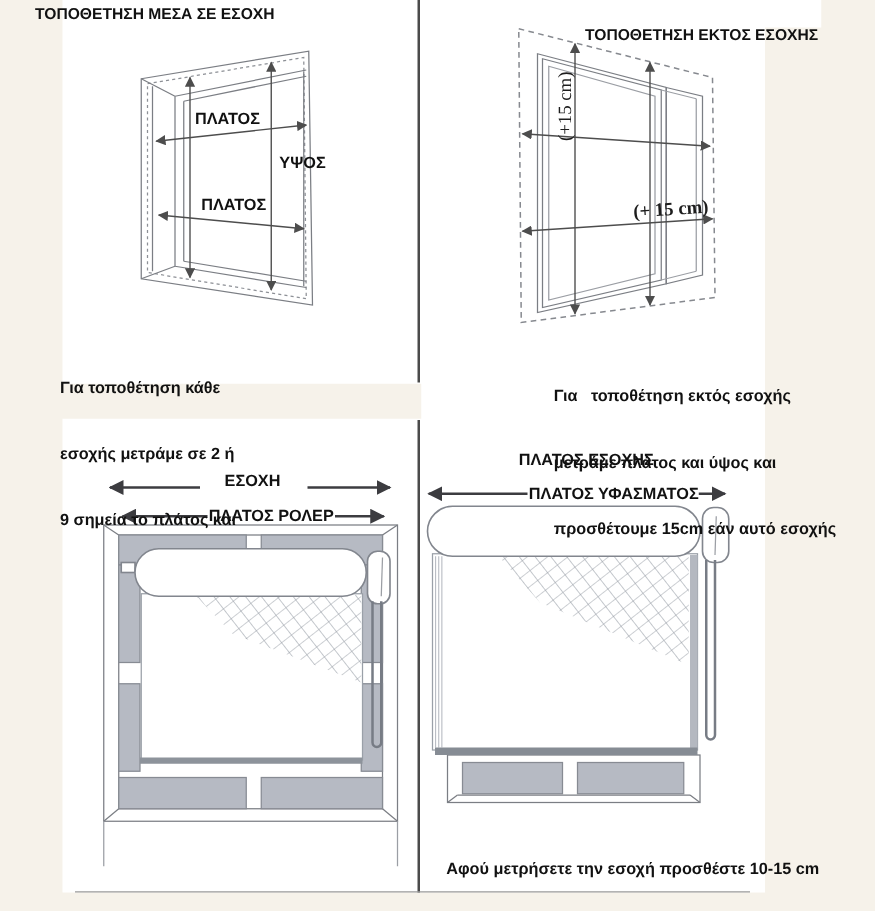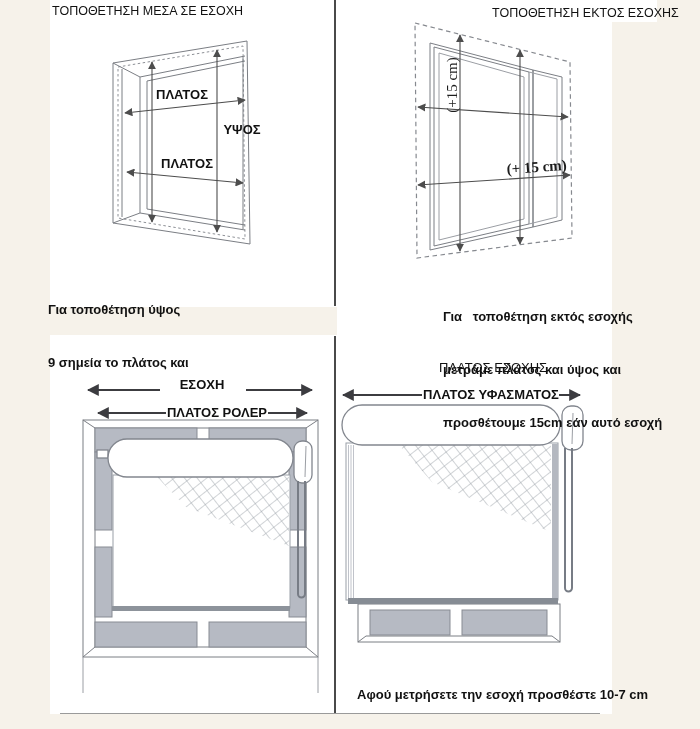--- a/index.html
+++ b/index.html
@@ -9,23 +9,23 @@
     font-family:"Liberation Sans",sans-serif;color:#111;
   }
   .panel{position:absolute;background:#ffffff;z-index:0;}
   #panel-main{left:50px;top:0;width:562px;height:714px;}
   #panel-title-ext{left:612px;top:0;width:45px;height:22px;}
   .beige-band{position:absolute;left:0;top:307px;width:337px;height:28px;background:#f6f2ea;z-index:2;}
   .divider{position:absolute;left:334px;width:2px;background:#4a4a4a;z-index:3;}
   #divider-top{top:0;height:306px;}
   #divider-bottom{top:336px;height:378px;}
   #bottom-hairline{position:absolute;left:60px;top:713px;width:540px;height:1px;background:#9a9a9a;z-index:3;}
-  .title{position:absolute;font-weight:normal;font-size:12.5px;white-space:pre;z-index:4;margin-left:24px;}
+  .title{position:absolute;font-weight:bold;font-size:12.5px;white-space:pre;z-index:4;}
   #title-tl{left:28px;top:4px;}
-  #title-tr{left:468px;top:6px;}
+  #title-tr{left:468px;top:21px;}
   #title-br{left:415px;top:360px;font-size:13px;}
   .caption{position:absolute;font-weight:bold;font-size:13px;line-height:17.8px;white-space:pre;z-index:4;}
   #caption-tl{left:48px;top:265px;}
   #caption-tr{left:443px;top:272px;}
   #caption-br{left:357px;top:650px;}
   svg{position:absolute;z-index:3;overflow:visible;}
   #svg-tl{left:95px;top:33px;}
   #svg-tr{left:408px;top:20px;}
   #svg-bl{left:78px;top:375px;}
   #svg-br{left:340px;top:382px;}
@@ -205,25 +205,26 @@
     <rect class="whitepart" x="2" y="23" width="218" height="40" rx="20" ry="20"></rect>
   </g>
   <g>
     <rect class="whitepart" x="222" y="24" width="21" height="44" rx="9" ry="9"></rect>
     <line class="wline-lt" x1="233" y1="31" x2="232" y2="62"></line>
   </g>
   <path class="chain" d="M225,66 L225,206 A3.5,3.5 0 0 0 232,206 L232,66"></path>
 </svg>
 
 <div id="caption-tl" class="caption">
-  <div>Για τοποθέτηση ύψος</div>
+  <div>Για τοποθέτηση κάθε</div>
+  <div>εσοχής μετράμε σε 2 ή</div>
   <div>9 σημεία το πλάτος και</div>
 </div>
 <div id="caption-tr" class="caption">
   <div>Για   τοποθέτηση εκτός εσοχής</div>
   <div>μετράμε πλάτος και ύψος και</div>
-  <div>προσθέτουμε 15cm εάν αυτό εσοχή</div>
+  <div>προσθέτουμε 15cm εάν αυτό εσοχής</div>
 </div>
 <div id="caption-br" class="caption">
-  <div>Αφού μετρήσετε την εσοχή προσθέστε 10-7 cm</div>
+  <div>Αφού μετρήσετε την εσοχή προσθέστε 10-15 cm</div>
   
   
 </div>
 
 </body></html>

